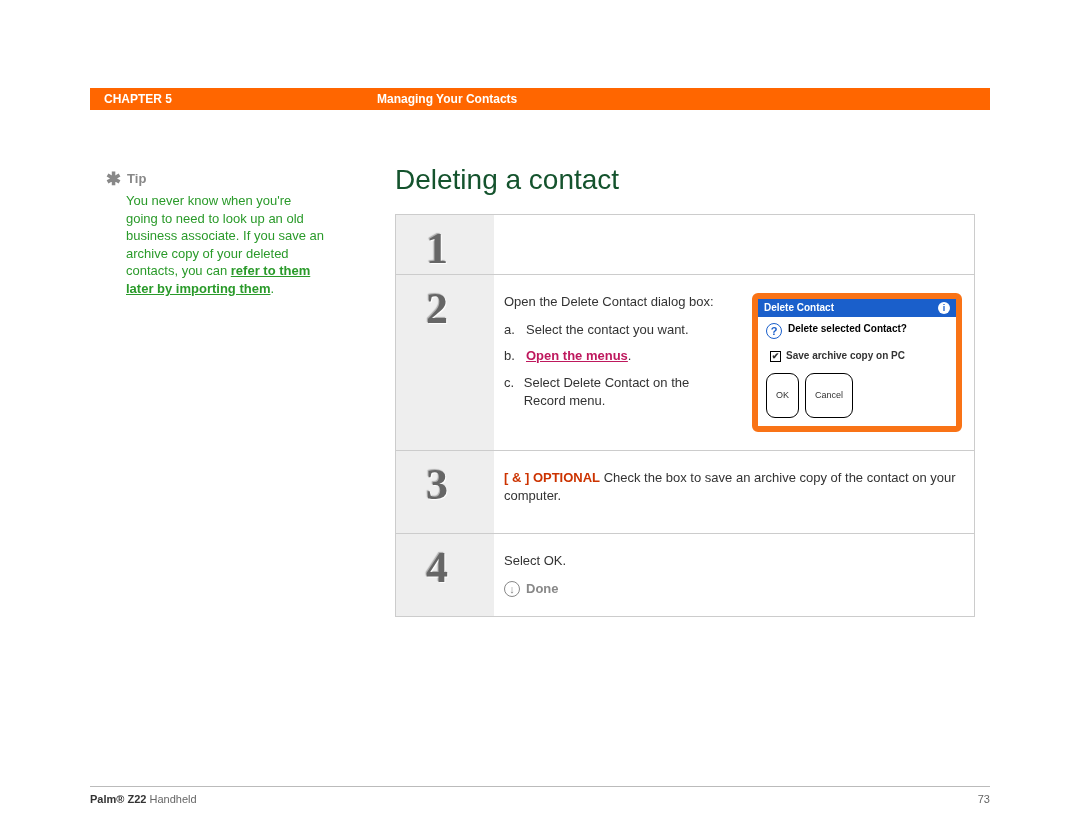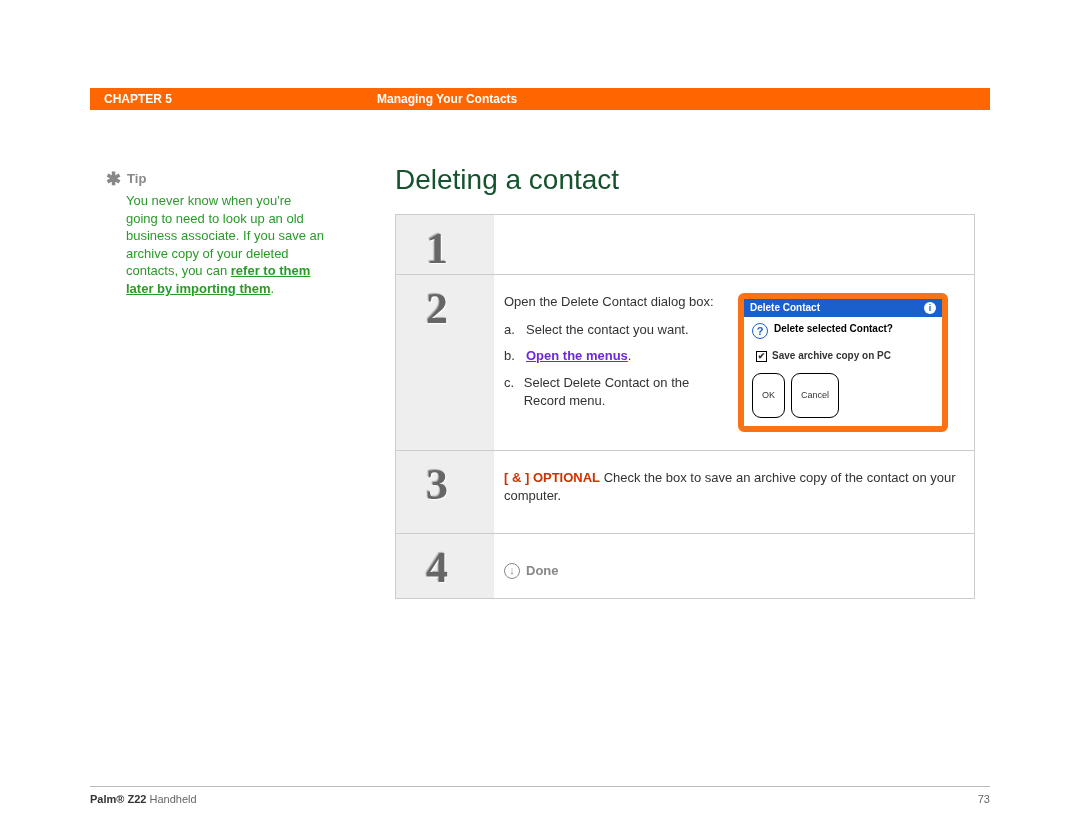--- a/index.html
+++ b/index.html
@@ -68,23 +68,23 @@
     flex: 1;
     padding: 18px 16px 18px 10px;
     font-size: 13px;
     color: #333;
     line-height: 1.4;
   }
   .step-body p { margin-bottom: 10px; }
   .sub-list { margin-left: 0; }
   .sub-item { display: flex; gap: 8px; margin-bottom: 8px; }
   .sub-letter { width: 14px; }
-  .bold-link { font-weight: bold; text-decoration: underline; color: #6d28d9; }
+  .bold-link { font-weight: bold; text-decoration: underline; color: #be185d; }
   .optional-tag { color: #cc3300; font-weight: bold; }
-  .flex-step2 { display: flex; gap: 4px; }
+  .flex-step2 { display: flex; gap: 18px; }
   .flex-step2-text { flex: 0 0 230px; }
   .dialog-ill {
     width: 210px;
     border: 6px solid #f97316;
     border-radius: 6px;
     background: #fff;
     font-family: Verdana, Arial, sans-serif;
     overflow: hidden;
   }
   .dialog-titlebar {
@@ -224,20 +224,21 @@
       <div class="step-body">
         <p>
           <span class="optional-tag">[ &amp; ]  OPTIONAL</span><span>   Check the box to save an archive copy of the contact on your computer.</span>
         </p>
       </div>
     </div>
 
     <div class="step-row">
       <div class="step-num">4</div>
       <div class="step-body">
+        <p>Select OK.</p>
         <div class="done-row">
           <span class="down-arrow-circle">↓</span>
           <span>Done</span>
         </div>
       </div>
     </div>
 
   </div>
 </div>
 

